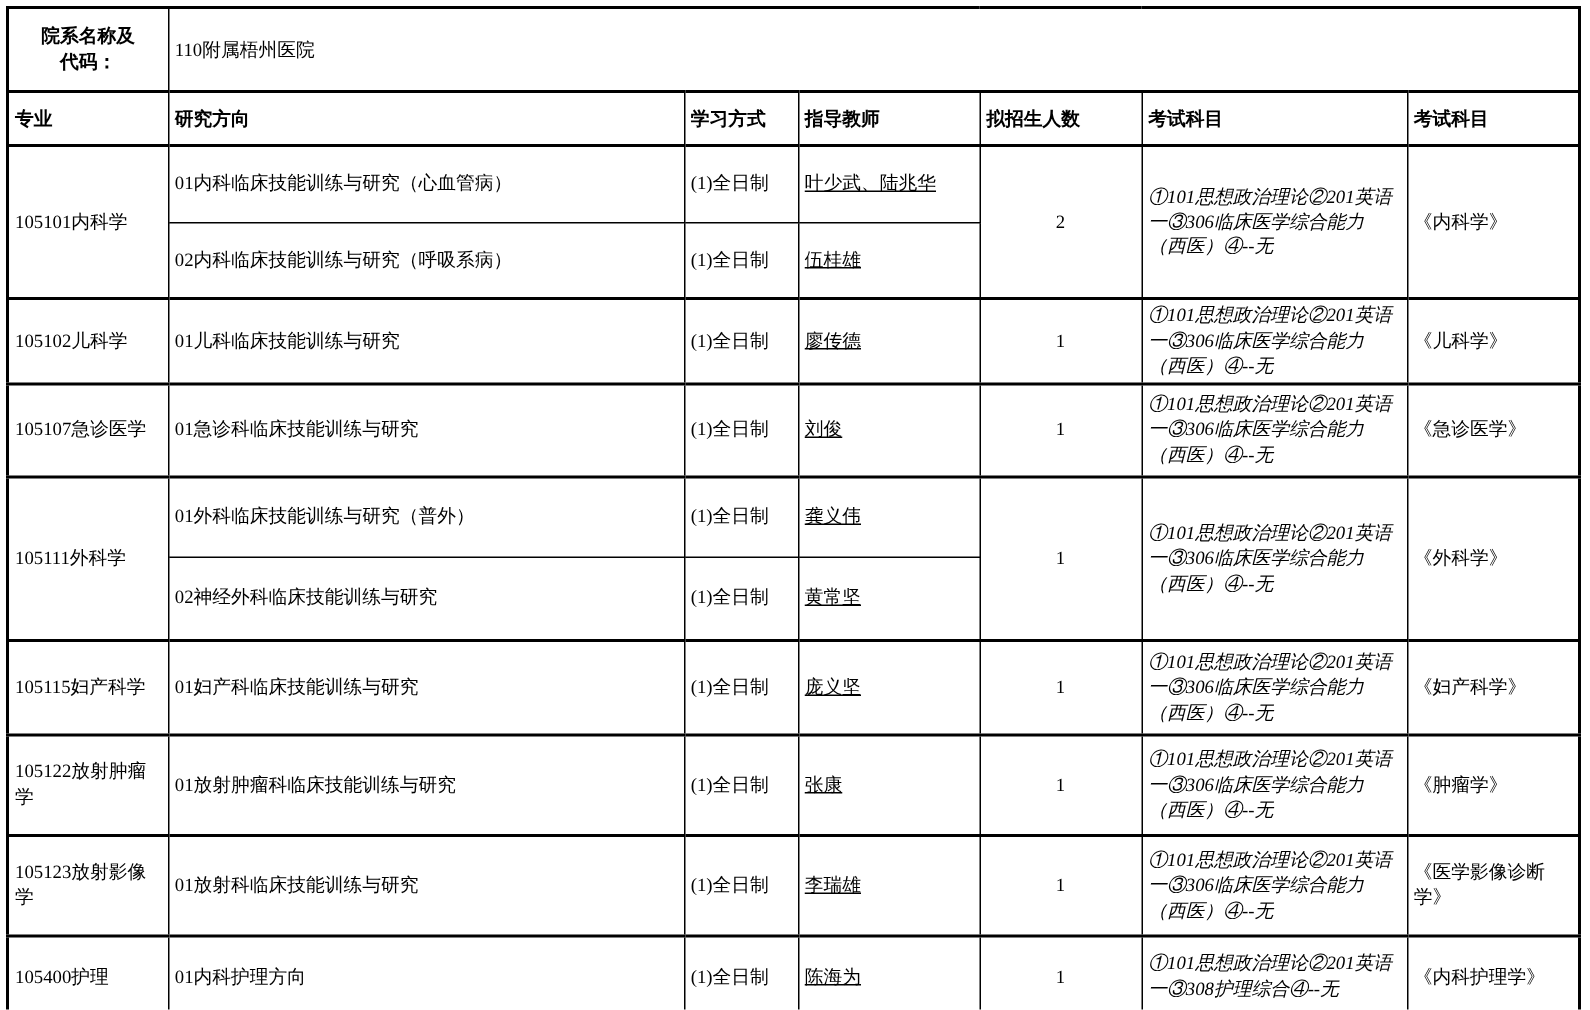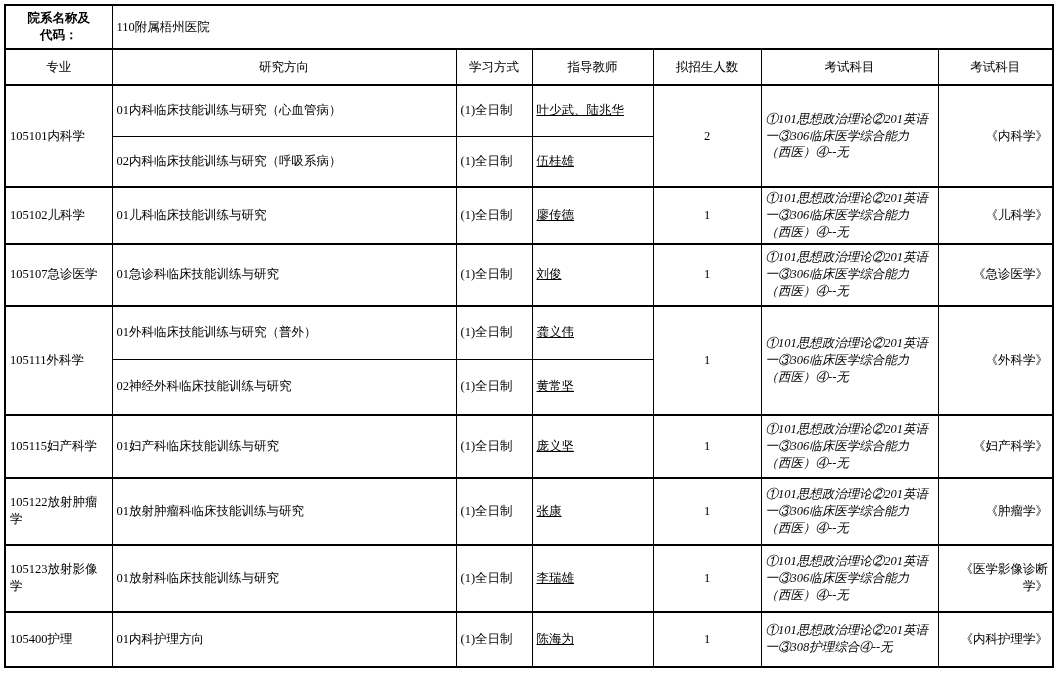--- a/index.html
+++ b/index.html
@@ -29,21 +29,21 @@
     border: 1px solid #000;
     padding: 2px 4px;
     font-size: 12.5px;
     line-height: 1.35;
     vertical-align: middle;
     overflow: hidden;
     word-break: break-all;
   }
   tr.bt2 > td { border-top: 2px solid #000; }
   td.thick-right { border-right: 2px solid #000; }
-  .h48 { height: 44px; }
+  .h48 { height: 56px; }
   .h36 { height: 36px; }
   .h51 { height: 51px; }
   .h56 { height: 56px; }
   .h62 { height: 62px; }
   .h54 { height: 54px; }
   .h55 { height: 55px; }
   .h63 { height: 63px; }
   .h67 { height: 67px; }
   td.dept-label {
     font-weight: bold;
@@ -52,32 +52,31 @@
     line-height: 1.35;
     padding: 2px;
   }
   td.dept-value {
     font-weight: normal;
     font-size: 16px;
     text-align: left;
     padding-left: 8px;
   }
   td.colhead {
-    font-weight: normal;
+    font-weight: bold;
     font-size: 13.5px;
-    text-align: center;
     padding: 2px;
   }
   td.major-cell { padding-left: 3px; padding-right: 2px; font-family: Liberation Serif, serif; }
   td.dir-cell { padding-left: 5px; font-family: Liberation Serif, serif; }
   td.mode-cell { padding-left: 5px; }
   td.sup-cell { padding-left: 5px; text-decoration: underline; }
   td.enroll-cell { text-align: center; }
   td.exam-cell { padding: 3px 5px; font-style: italic; }
-  td.retest-cell { text-align: right; padding: 2px; border-radius: 16px; }
+  td.retest-cell { text-align: left; padding: 2px; border-radius: 16px; }
 </style>
 </head>
 <body>
 
 <div class="page">
   <table class="adm">
     <colgroup>
       <col style="width:107px">
       <col style="width:344px">
       <col style="width:76px">

